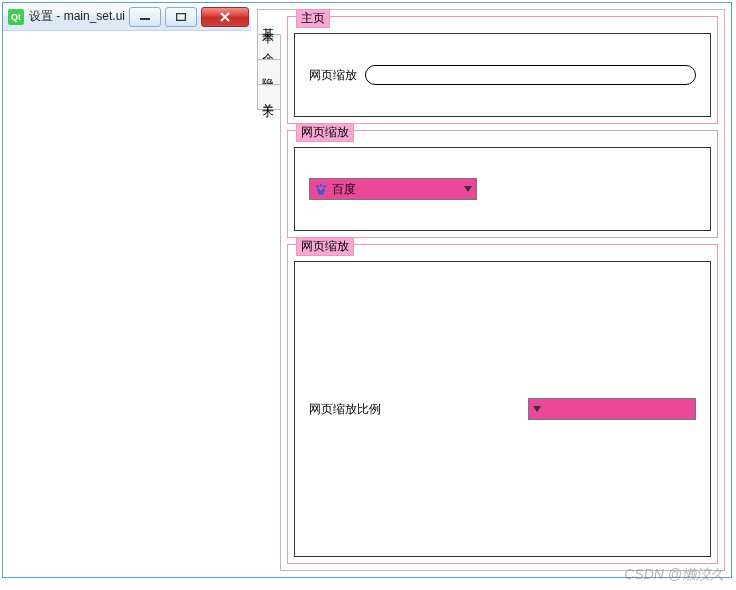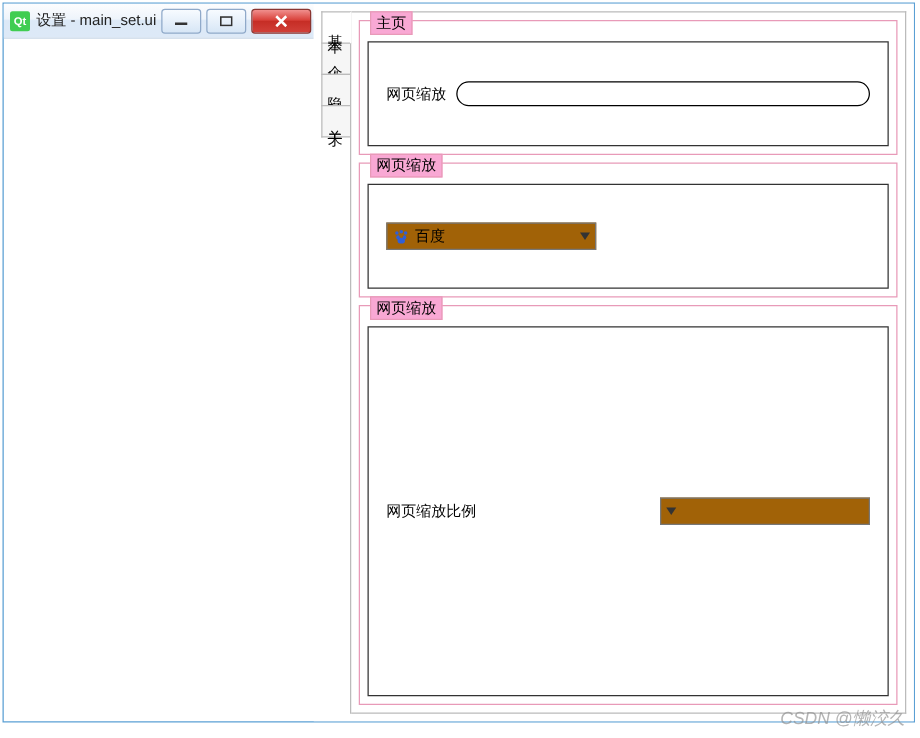--- a/index.html
+++ b/index.html
@@ -142,21 +142,21 @@
   border-radius: 10px;
   padding: 0 8px;
   font-family: inherit;
   font-size: 12px;
   outline: none;
 }
 .combo {
   width: 168px;
   height: 22px;
   border: 1px solid #777;
-  background: #a16207;
+  background: #ec4899;
   display: flex;
   align-items: center;
   padding: 0 4px;
   position: relative;
   cursor: pointer;
 }
 .combo .paw {
   width: 14px; height: 14px;
   margin-right: 4px;
 }

